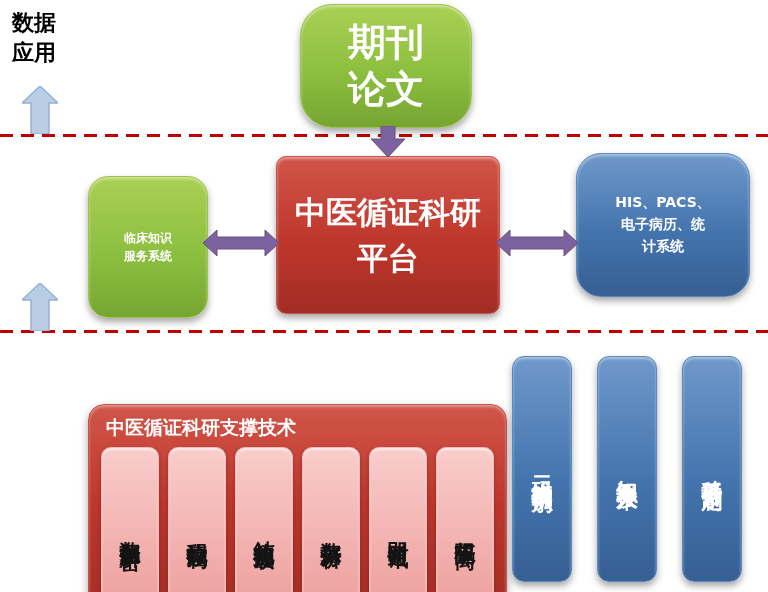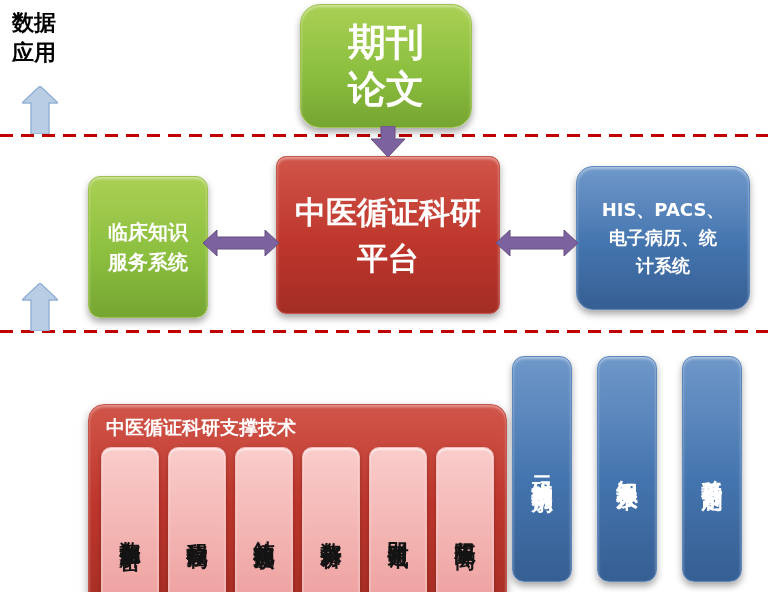--- a/index.html
+++ b/index.html
@@ -98,34 +98,34 @@
   <div class="zone-label" style="left:12px;top:8px">数据
 应用</div>
 
   <svg class="arrow-svg" style="left:22px;top:86px" width="36" height="48" viewBox="0 0 36 48">
     <polygon points="18,0 36,17 27,17 27,48 9,48 9,17 0,17" fill="#b9cde5" stroke="#94b1d4" stroke-width="1.5"></polygon>
   </svg>
   <svg class="arrow-svg" style="left:22px;top:283px" width="36" height="48" viewBox="0 0 36 48">
     <polygon points="18,0 36,17 27,17 27,48 9,48 9,17 0,17" fill="#b9cde5" stroke="#94b1d4" stroke-width="1.5"></polygon>
   </svg>
 
-  <div class="box green-box" style="left:300px;top:4px;width:170px;height:122px;border-radius:20px;font-size:38px;line-height:1.25">期刊
+  <div class="box green-box" style="left:300px;top:4px;width:170px;height:122px;border-radius:32px;font-size:38px;line-height:1.25">期刊
 论文</div>
 
   <svg class="arrow-svg overbox" style="left:371px;top:126px" width="34" height="31" viewBox="0 0 34 31">
     <polygon points="10,0 24,0 24,13 34,13 17,31 0,13 10,13" fill="#7d62a0" stroke="#67507e" stroke-width="1"></polygon>
   </svg>
 
-  <div class="box green-box" style="left:88px;top:176px;width:118px;height:140px;border-radius:12px;font-size:20px;line-height:1.5">临床知识
+  <div class="box green-box" style="left:88px;top:176px;width:118px;height:140px;border-radius:20px;font-size:12px;line-height:1.5">临床知识
 服务系统</div>
 
   <div class="box red-box" style="left:276px;top:156px;width:222px;height:156px;border-radius:10px;font-size:31px;line-height:1.5">中医循证科研
 平台</div>
 
-  <div class="box blue-box" style="left:576px;top:166px;width:172px;height:142px;border-radius:17px;font-size:18px;line-height:1.55">HIS、PACS、
+  <div class="box blue-box" style="left:576px;top:153px;width:172px;height:142px;border-radius:25px;font-size:14px;line-height:1.55">HIS、PACS、
 电子病历、统
 计系统</div>
 
   <svg class="arrow-svg overbox" style="left:203px;top:225px" width="76" height="36" viewBox="0 0 76 36">
     <polygon points="0,18 14,5 14,12 62,12 62,5 76,18 62,31 62,24 14,24 14,31" fill="#7d62a0" stroke="#67507e" stroke-width="1"></polygon>
   </svg>
   <svg class="arrow-svg overbox" style="left:496px;top:225px" width="82" height="36" viewBox="0 0 82 36">
     <polygon points="0,18 14,5 14,12 68,12 68,5 82,18 68,31 68,24 14,24 14,31" fill="#7d62a0" stroke="#67507e" stroke-width="1"></polygon>
   </svg>
 

